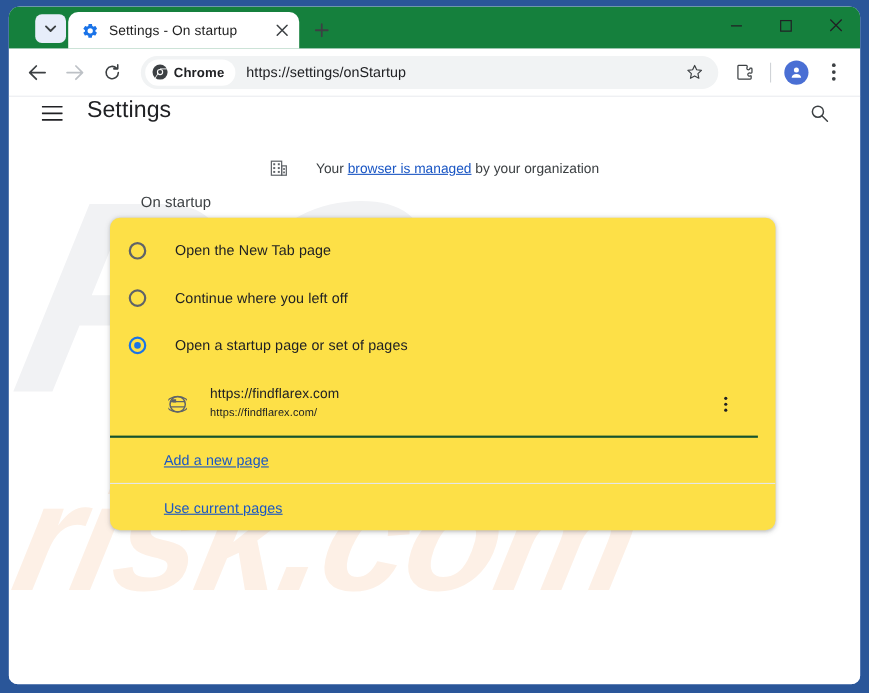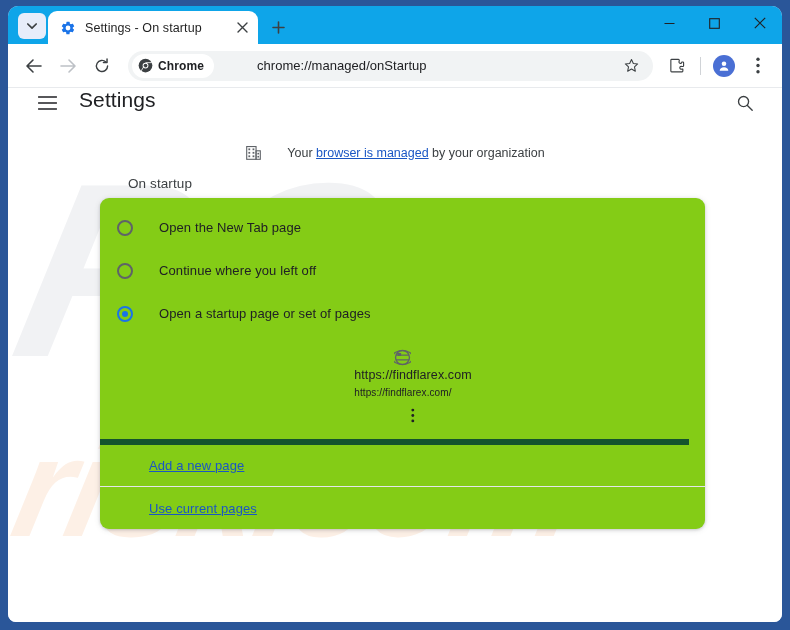--- a/index.html
+++ b/index.html
@@ -29,24 +29,24 @@
     border-radius: 10px 10px 8px 8px;
     overflow: hidden;
     display: flex;
     flex-direction: column;
   }
 
   
   #tab-strip {
     position: relative;
     height: 38px;
-    background: #0ea5e9;
+    background: #15803d;
     display: flex;
     align-items: flex-end;
-    padding-left: 6px;
+    padding-left: 20px;
     flex: 0 0 auto;
   }
 
   #tab-search-button {
     width: 28px; height: 26px;
     margin: 0 2px 5px 4px;
     border-radius: 6px;
     background: #e7edfa;
     display: flex; align-items: center; justify-content: center;
     cursor: pointer;
@@ -126,21 +126,20 @@
   #omnibox {
     flex: 1 1 auto;
     height: 30px;
     background: #f1f3f4;
     border-radius: 16px;
     display: flex;
     align-items: center;
     margin: 0 6px 0 8px;
     padding: 0 6px 0 4px;
     cursor: text;
-    gap: 33px;
   }
   #chrome-chip {
     display: flex;
     align-items: center;
     gap: 5px;
     background: #ffffff;
     border-radius: 14px;
     height: 24px;
     padding: 0 10px 0 6px;
     margin-right: 10px;
@@ -260,21 +259,21 @@
     letter-spacing: 0.1px;
     margin-left: 28px;
   }
 
   
   #startup-card {
     position: absolute;
     left: 92px;
     top: 110px;
     width: 605px;
-    background: #84cc16;
+    background: #fde047;
     border-radius: 9px;
     box-shadow: 0 1px 3px rgba(60,64,67,.22), 0 1px 6px rgba(60,64,67,.12);
     padding: 8px 0 0 0;
     overflow: hidden;
   }
 
   .radio-row {
     display: flex;
     align-items: center;
     height: 43px;
@@ -304,24 +303,23 @@
     color: #202124;
     margin-left: 26px;
     letter-spacing: 0.1px;
   }
 
   #page-entry {
     display: flex;
     align-items: center;
     padding: 9px 16px 11px 53px;
     margin-top: 5px;
-    border-bottom: 6px solid #14532d;
+    border-bottom: 2px solid #14532d;
     margin-left: 0;
     margin-right: 16px;
-    flex-direction: column;
   }
   #page-favicon {
     width: 17px; height: 17px;
     flex: 0 0 auto;
     margin-right: 21px;
   }
   #page-entry-text { flex: 1 1 auto; min-width: 0; }
   #page-entry-title {
     font-size: 12.5px;
     color: #202124;
@@ -432,21 +430,21 @@
         <div id="chrome-chip">
           <svg width="15" height="15" viewBox="0 0 24 24">
             <circle cx="12" cy="12" r="11" fill="#3c4043"></circle>
             <circle cx="12" cy="12" r="4.6" fill="#ffffff"></circle>
             <circle cx="12" cy="12" r="3" fill="#3c4043"></circle>
             <path d="M12 7.4 H22.3" stroke="#ffffff" stroke-width="1.3"></path>
             <path d="M9.6 13.2 L4.5 21.5" stroke="#ffffff" stroke-width="1.3"></path>
           </svg>
           <span id="chrome-chip-label">Chrome</span>
         </div>
-        <span id="omnibox-url" title="Search Google or type a URL">chrome://managed/onStartup</span>
+        <span id="omnibox-url" title="Search Google or type a URL">https://settings/onStartup</span>
         <div id="bookmark-star" class="tb-btn">
           <svg width="17" height="17" viewBox="0 0 24 24">
             <path d="M12 3.5 l2.6 5.6 6.1.7-4.5 4.2 1.2 6-5.4-3-5.4 3 1.2-6L3.3 9.8l6.1-.7z" fill="none" stroke="#3c4043" stroke-width="1.5" stroke-linejoin="round"></path>
           </svg>
         </div>
       </div>
 
       <div class="tb-btn">
         <svg width="18" height="18" viewBox="0 0 24 24">
           <path d="M10 3.2h4a1 1 0 0 1 1 1v1.3a1.9 1.9 0 1 0 3.4 1.3v-.1h1.4a1 1 0 0 1 1 1v4a1 1 0 0 1-1 1h-1.3a1.9 1.9 0 1 0 0 3.4h1.3v2.7a1 1 0 0 1-1 1H4.8a1 1 0 0 1-1-1V4.2a1 1 0 0 1 1-1z" fill="none" stroke="#3c4043" stroke-width="1.5" stroke-linejoin="round"></path>

